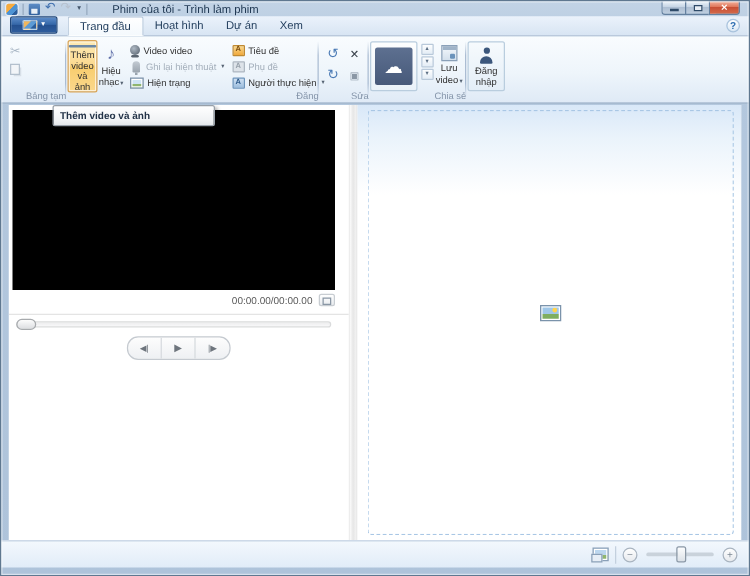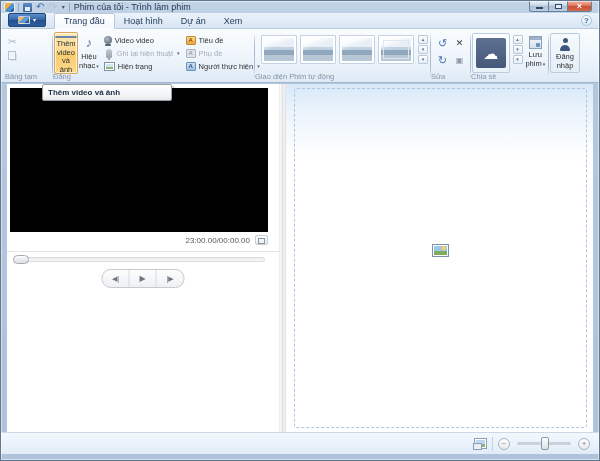--- a/index.html
+++ b/index.html
@@ -16,44 +16,44 @@
   
   .titlebar{position:absolute;top:1px;left:0;right:0;height:12px;z-index:60}
   .qa{position:absolute;left:5px;top:0;height:12px;display:flex;align-items:center;gap:4px;font-size:9px;color:#1c3550}
   .appicon{width:9px;height:9px;border-radius:2px;background:linear-gradient(135deg,#f6ab3e 0 42%,#4d93d4 42% 75%,#2b5d9b 75%);box-shadow:0 0 0 1px rgba(255,255,255,.6)}
   .qsep{width:1px;height:9px;background:#96a9bf}
   .qbtn{font-size:10px;line-height:1;color:#3f6fae}
   .qbtn.save{width:9px;height:9px;border-radius:1px;background:linear-gradient(#5d8cc6,#33619c);position:relative}
   .qbtn.save::after{content:"";position:absolute;left:2px;bottom:1px;width:5px;height:4px;background:#e8eef5}
   .qbtn.redo{color:#b7c1ce}
   .qbtn.dd{font-size:6px;color:#44566b}
-  .wtitle{margin-left:0;white-space:nowrap}
+  .wtitle{margin-left:16px;white-space:nowrap}
   .winbtns{position:absolute;top:0;right:8px;display:flex;z-index:70}
   .wb{width:19px;height:11px;border:1px solid #64809f;border-top:none;display:flex;align-items:center;justify-content:center;background:linear-gradient(#ecf3fa,#c6d5e5 45%,#aebfd3 50%,#bfcfe0)}
   .wb.min{border-radius:0 0 0 3px;border-right:none}
   .wb.max{border-right:none}
   .wb.close{width:25px;border-radius:0 0 3px 0;background:linear-gradient(#f2b4a0,#e0765a 45%,#c84f35 50%,#d3694a);color:#fff;font-size:9px;font-weight:bold}
   .wb.close span{line-height:8px}
   .minbar{width:7px;height:2px;background:#2e4a68;margin-top:4px}
   .maxbox{width:7px;height:5px;border:1px solid #2e4a68;background:#e8eef5}
 
   
-  .tabstrip{position:absolute;top:13px;left:1px;right:1px;height:16px;background:linear-gradient(#ebf2fb,#d8e5f3);border-bottom:1px solid #bac9dc;display:flex;z-index:55}
+  .tabstrip{position:absolute;top:13px;left:1px;right:1px;height:16px;background:linear-gradient(#ebf2fb,#d8e5f3);border-bottom:1px solid #bac9dc;display:flex;align-items:flex-end;z-index:55}
   .menubtn{width:38px;height:14px;margin:0 8px 1px 7px;border-radius:2px;border:1px solid #1f4679;background:linear-gradient(#5c8cc9,#3567a8 46%,#24508f 52%,#2f5d9d);display:flex;align-items:center;justify-content:center;gap:3px;align-self:center}
   .menuicon{width:12px;height:8px;border-radius:1px;border:1px solid rgba(255,255,255,.55);background:linear-gradient(135deg,#f2b75c 0 35%,#5c9bd6 35% 70%,#2b5d9b 70%)}
   .menudd{color:#fff;font-size:6px;line-height:1}
   .tab{height:16px;padding:0 9px;font-size:9px;color:#25405f;display:flex;align-items:center;white-space:nowrap}
   .tab.active{background:linear-gradient(#ffffff,#f4f9fd);border:1px solid #b9c9da;border-bottom:1px solid #fbfdfe;border-radius:2px 2px 0 0;margin-bottom:-1px;color:#1d3a5a}
   .helpbtn{position:absolute;right:7px;top:2px;width:11px;height:11px;border-radius:50%;border:1px solid #a9c3dd;background:linear-gradient(#ffffff,#d9e7f4);color:#2f6fb2;font-size:8px;font-weight:bold;display:flex;align-items:center;justify-content:center}
 
   
   .ribbon{position:absolute;top:29px;left:1px;right:1px;height:54px;background:linear-gradient(#f9fcfe,#eef5fb 55%,#dfeaf6);border-bottom:1px solid #a3b6cc;display:flex;padding-left:4px;z-index:50}
   .group{position:relative;height:100%;flex:0 0 auto;padding:1px 1px 10px 1px;display:flex;align-items:flex-start}
   .group.sep::after{content:"";position:absolute;right:0;top:4px;bottom:4px;width:1px;background:linear-gradient(rgba(158,178,203,0),rgba(158,178,203,.85) 25% 75%,rgba(158,178,203,0))}
-  .glabel{position:absolute;bottom:1px;left:0;right:0;text-align:left;font-size:7.5px;color:#8494a9;white-space:nowrap}
+  .glabel{position:absolute;bottom:1px;left:0;right:0;text-align:right;font-size:7.5px;color:#8494a9;white-space:nowrap}
   .bigbtn{width:40px;height:42px;margin-top:2px;border:1px solid transparent;border-radius:2px;display:flex;flex-direction:column;align-items:center;padding-top:3px;gap:2px;font-size:7.5px;color:#2f2f2f;text-align:center;line-height:1.15}
   .bigbtn .blabel{white-space:pre-line}
   .bigbtn.selected{background:linear-gradient(#fdeab5,#fbda92 45%,#f8cd6e 52%,#fbd88c);border-color:#d9a558;box-shadow:inset 0 0 0 1px rgba(255,255,255,.65)}
   .dd{font-size:5px;color:#556272;margin-left:1px}
 
   
   .g-clip{width:48px}
   .ic-clipboard{width:13px;height:15px;border:1px solid #8a6d3b;border-radius:2px;background:linear-gradient(#d9b87a,#b98f4e);position:relative;margin-top:1px}
   .ic-clipboard::before{content:"";position:absolute;left:3px;top:-2px;width:5px;height:3px;background:#9db3c8;border-radius:1px}
   .ic-clipboard::after{content:"";position:absolute;left:2px;top:3px;width:7px;height:9px;background:#f6f8fa}
@@ -230,42 +230,20 @@
       </div>
       <div class="sbtn">
         <span class="ic-abox ic-credits">A</span>
         <span>Người thực hiện</span>
         <span class="dd">▾</span>
       </div>
     </div>
     <div class="glabel">Đăng</div>
   </div>
 
-  <div class="group sep g-auto">
-    <div class="themes">
-      <div class="theme">
-          <div class="land"></div>
-        </div>
-      <div class="theme">
-          <div class="land"></div>
-        </div>
-      <div class="theme">
-          <div class="land"></div>
-        </div>
-      <div class="theme alt">
-          <div class="land"></div>
-        </div>
-    </div>
-    <div class="scrollcol">
-      <div class="scb">▴</div>
-      <div class="scb">▾</div>
-      <div class="scb">▾</div>
-    </div>
-    <div class="glabel">Giao diện Phim tự động</div>
-  </div>
 
   <div class="group sep g-edit">
     <div class="editgrid">
       <div class="ebtn">↺</div>
       <div class="ebtn x">✕</div>
       <div class="ebtn">↻</div>
       <div class="ebtn selicon">▣</div>
     </div>
     <div class="glabel">Sửa</div>
   </div>
@@ -276,39 +254,39 @@
           <span>☁</span>
         </div>
     </div>
     <div class="scrollcol">
       <div class="scb">▴</div>
       <div class="scb">▾</div>
       <div class="scb">▾</div>
     </div>
     <div class="bigbtn savemovie">
       <span class="ic-film"></span>
-      <span class="blabel"><span>Lưu phim</span><span class="dd">▾</span></span>
+      <span class="blabel"><span>Lưu video</span><span class="dd">▾</span></span>
     </div>
     <div class="glabel">Chia sẻ</div>
   </div>
 
   <div class="group g-signin">
     <div class="bigbtn signinbtn">
       <span class="ic-person"></span>
       <span class="blabel">Đăng nhập</span>
     </div>
   </div>
 
 </div>
 
 <div class="content">
   <div class="preview-pane">
     <div class="screen"></div>
     <div class="timerow">
-      <span class="time">23:00.00/00:00.00</span>
+      <span class="time">00:00.00/00:00.00</span>
       <span class="ic-expand"></span>
     </div>
     <div class="sepline"></div>
     <div class="seek">
       <div class="seekthumb"></div>
     </div>
     <div class="controls">
       <button class="pbtn">◀|</button>
       <button class="pbtn play">▶</button>
       <button class="pbtn">|▶</button>

